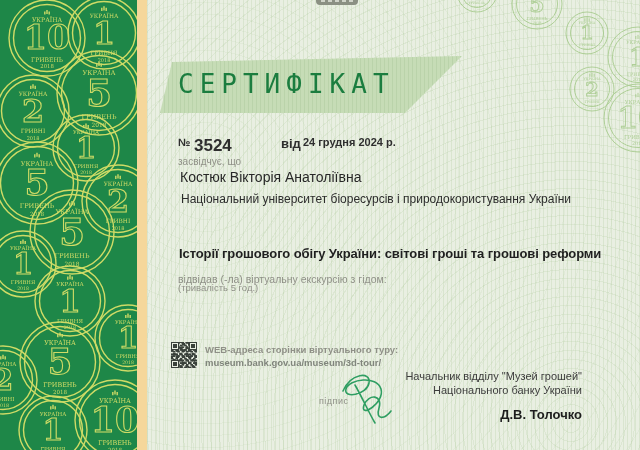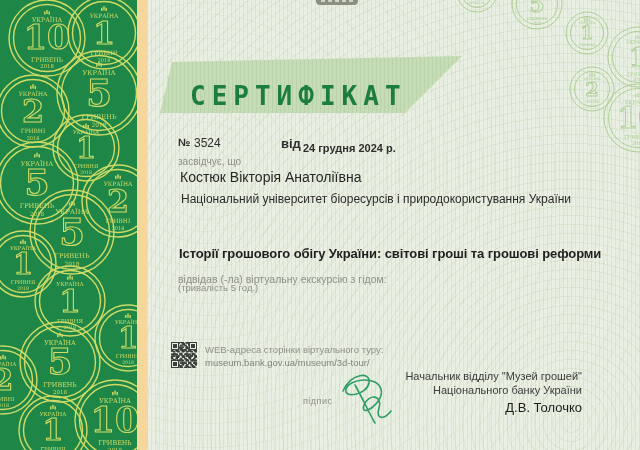--- a/index.html
+++ b/index.html
@@ -32,60 +32,60 @@
 
   .top-badge{position:absolute;left:169px;top:-4px;width:42px;height:9px;
      background:#8b9083;border-radius:4px;}
   .top-badge::before{content:"";position:absolute;left:5px;right:5px;top:4px;height:2px;
      background:repeating-linear-gradient(90deg,#cfd3c8 0 4px,transparent 4px 7px);}
 
   .banner{position:absolute;left:9px;top:56px;width:310px;height:57px;
     background:#c6dcb6;
     background-image:repeating-linear-gradient(90deg, rgba(150,185,135,.25) 0 1px, transparent 1px 4px);
     clip-path:polygon(16px 6px,306px 0,249px 57px,4px 57px);}
-  .banner h1{margin:12px;position:absolute;left:22px;top:13px;
-    font-family:"DejaVu Sans Mono",monospace;font-size:26px;font-weight:bold;
+  .banner h1{margin:0;position:absolute;left:22px;top:13px;
+    font-family:"DejaVu Sans Mono",monospace;font-size:26px;font-weight:normal;
     letter-spacing:6px;color:#1b7d3f;white-space:nowrap;}
 
   .t{position:absolute;white-space:nowrap;}
   .dark{color:#2e2e2e;}
   .gray{color:#8f9087;}
   .num-label{left:31px;top:136px;font-size:11px;font-weight:600;}
-  .num-val{left:47px;top:136px;font-size:12px;font-weight:400;}
+  .num-val{left:47px;top:136px;font-size:17px;font-weight:700;}
   .date-label{left:134px;top:136px;font-size:13px;font-weight:600;}
-  .date-val{left:156px;top:136px;font-size:11px;font-weight:600;margin-top:6px;}
+  .date-val{left:156px;top:136px;font-size:11px;font-weight:600;}
   .certifies{left:31px;top:156px;font-size:10px;}
   .name{left:33px;top:169px;font-size:14px;color:#272727;}
   .affil{left:34px;top:192px;font-size:12px;color:#2c2c2c;}
   .visited{left:31px;top:230px;font-size:10.5px;margin-top:43px;}
   .tour{left:32px;top:246px;font-size:13px;font-weight:700;color:#1f1f1f;letter-spacing:-0.1px;}
   .duration{left:31px;top:282px;font-size:9.5px;}
   .guide-line{left:31px;top:301px;font-size:12px;color:#2c2c2c;}
   .guide-line b{font-size:12.5px;color:#1d1d1d;}
   .guide-title{left:31px;top:318px;font-size:12px;color:#2c2c2c;}
 
   .qr{position:absolute;left:24px;top:342px;width:26px;height:26px;
       background:
         repeating-conic-gradient(#39413a 0% 25%, transparent 0% 50%) 0 0/4.4px 4.4px,
         repeating-conic-gradient(#39413a 0% 25%, transparent 0% 50%) 2px 1px/6.2px 6.2px,
         #e9efe2;}
   .fd{position:absolute;width:8px;height:8px;border:1.6px solid #39413a;background:#e9efe2;box-sizing:border-box;}
   .fd::after{content:"";position:absolute;inset:1.4px;background:#39413a;}
   .fd.tl{left:0;top:0}.fd.tr{right:0;top:0}.fd.bl{left:0;bottom:0}
 
-  .web{left:58px;top:343px;font-size:9.5px;line-height:13px;white-space:normal;width:230px;}
+  .web{left:58px;top:343px;font-size:9.5px;line-height:13px;white-space:normal;width:230px;font-weight:bold;}
   .web .url{color:#80857c;}
 
-  .sig-caption{left:156px;top:396px;font-size:9px;letter-spacing:.5px;}
+  .sig-caption{left:172px;top:396px;font-size:9px;letter-spacing:.5px;}
   .sig-svg{position:absolute;left:186px;top:369px;width:64px;height:58px;}
   .sig-svg path{fill:none;stroke:#2f9e62;stroke-width:1.6;stroke-linecap:round;}
 
   .signer{position:absolute;right:58px;top:370px;text-align:right;}
   .signer .pos{font-size:11px;line-height:13.5px;color:#3c3c3c;}
-  .signer .nm{font-size:13px;font-weight:400;color:#1d1d1d;margin-top:3px;}
+  .signer .nm{font-size:13px;font-weight:700;color:#1d1d1d;margin-top:10px;}
 </style>
 </head>
 <body>
 
 <div class="cert">
 
   <aside class="sidebar">
     <svg id="sidebar-coins" width="137" height="450">
         <g transform="translate(47,38)" class="coin-dark">
           <circle r="38"></circle>

